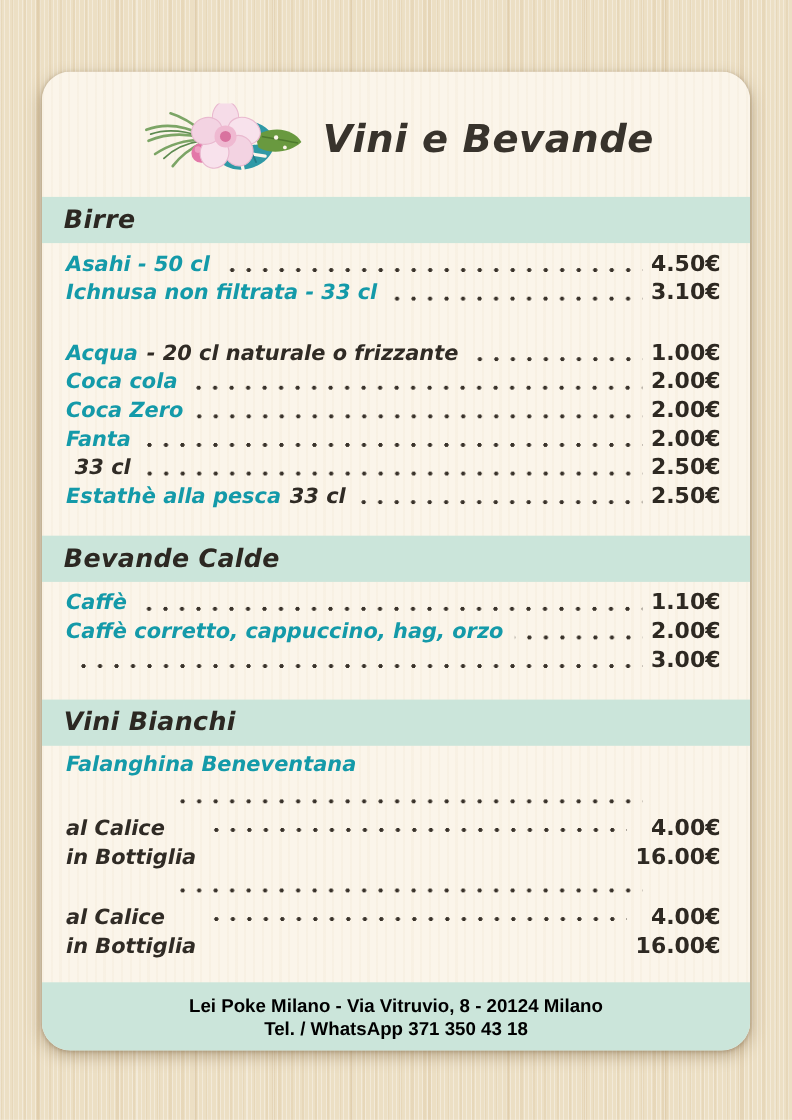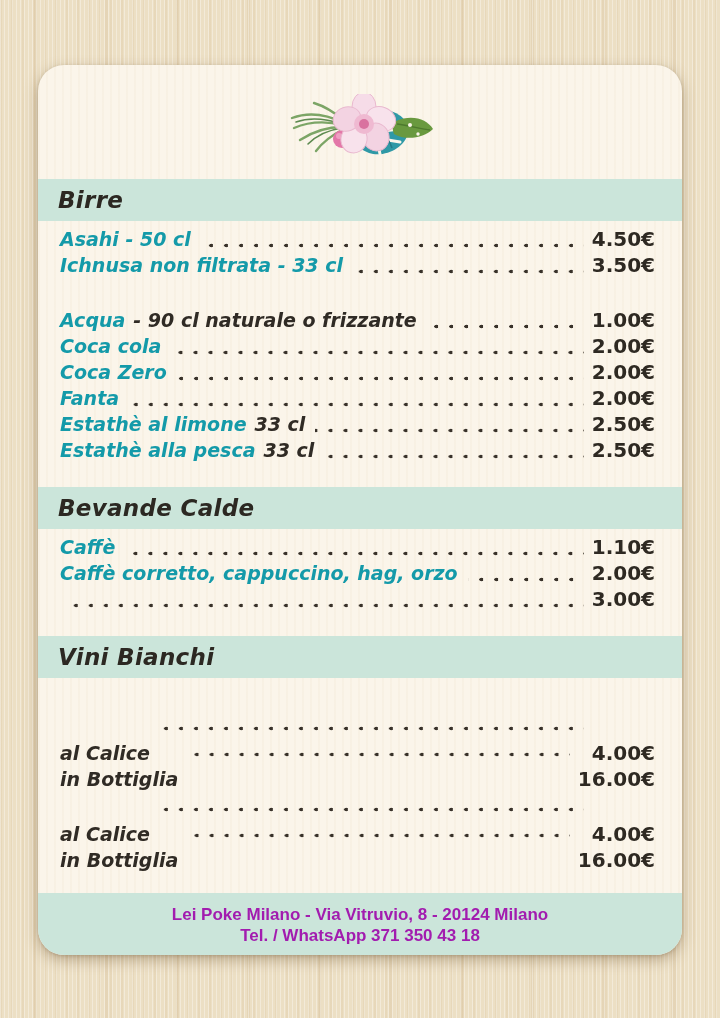--- a/index.html
+++ b/index.html
@@ -46,21 +46,21 @@
   .leader{
     flex:1 1 auto;min-width:15px;height:7px;align-self:flex-end;
     margin:0 8px 4px 10px;
     background-image:radial-gradient(circle at 2.2px 3.5px,#39322a 1.7px,rgba(0,0,0,0) 2.1px);
     background-size:15px 7px;background-repeat:repeat-x;background-position:right bottom;
   }
   .price{font-weight:700;font-size:20px;color:#2e2922;}
   .footer-band{
     margin-top:27px;background:#cbe5da;height:64px;flex:0 0 auto;
     display:flex;flex-direction:column;align-items:center;justify-content:center;gap:1px;
-    font-family:"Liberation Sans",sans-serif;font-weight:700;font-size:17px;color:#a21caf;
+    font-family:"Liberation Sans",sans-serif;font-weight:700;font-size:17px;color:#000000;
   }
 </style>
 </head>
 <body>
 
 <div class="card">
 
   <div class="header">
     <svg class="flower" viewBox="0 0 152 66" aria-hidden="true">
 
@@ -95,62 +95,62 @@
       <g>
         <ellipse cx="80" cy="13" rx="12" ry="15" fill="#f6dce8" stroke="#e9b9cf" stroke-width="1"></ellipse>
         <ellipse cx="97" cy="25" rx="15" ry="12" fill="#f8e2ec" stroke="#e9b9cf" stroke-width="1" transform="rotate(20 97 25)"></ellipse>
         <ellipse cx="92" cy="43" rx="13" ry="14" fill="#f3d3e2" stroke="#e9b9cf" stroke-width="1" transform="rotate(-15 92 43)"></ellipse>
         <ellipse cx="70" cy="45" rx="13" ry="14" fill="#f8e2ec" stroke="#e9b9cf" stroke-width="1" transform="rotate(15 70 45)"></ellipse>
         <ellipse cx="63" cy="25" rx="14" ry="12" fill="#f3d3e2" stroke="#e9b9cf" stroke-width="1" transform="rotate(-20 63 25)"></ellipse>
         <circle cx="80" cy="30" r="10" fill="#efb9d1"></circle>
         <circle cx="80" cy="30" r="5" fill="#d9729f"></circle>
       </g>
     </svg>
+    <div class="title">Vini e Bevande</div>
   </div>
 
   <div class="band">
     <h2>Birre</h2>
   </div>
   <div class="items">
     <div class="row">
       <span class="name">Asahi - 50 cl</span>
       <span class="leader"></span>
       <span class="price">4.50€</span>
     </div>
     <div class="row">
       <span class="name">Ichnusa non filtrata - 33 cl</span>
       <span class="leader"></span>
-      <span class="price">3.50€</span>
+      <span class="price">3.10€</span>
     </div>
   </div>
 
   <div class="items">
     <div class="row">
       <span class="name">Acqua</span>
-      <span class="suffix">- 90 cl naturale o frizzante</span>
+      <span class="suffix">- 20 cl naturale o frizzante</span>
       <span class="leader"></span>
       <span class="price">1.00€</span>
     </div>
     <div class="row">
       <span class="name">Coca cola</span>
       <span class="leader"></span>
       <span class="price">2.00€</span>
     </div>
     <div class="row">
       <span class="name">Coca Zero</span>
       <span class="leader"></span>
       <span class="price">2.00€</span>
     </div>
     <div class="row">
       <span class="name">Fanta</span>
       <span class="leader"></span>
       <span class="price">2.00€</span>
     </div>
     <div class="row">
-      <span class="name">Estathè al limone</span>
       <span class="suffix">33 cl</span>
       <span class="leader"></span>
       <span class="price">2.50€</span>
     </div>
     <div class="row">
       <span class="name">Estathè alla pesca</span>
       <span class="suffix">33 cl</span>
       <span class="leader"></span>
       <span class="price">2.50€</span>
     </div>
@@ -174,20 +174,21 @@
       <span class="leader"></span>
       <span class="price">3.00€</span>
     </div>
   </div>
 
   <div class="band">
     <h2>Vini Bianchi</h2>
   </div>
   <div class="items">
     <div class="row">
+      <span class="name">Falanghina Beneventana</span>
     </div>
     <div class="row">
       <span class="name dark">al Calice</span>
       <span class="leader"></span>
       <span class="price">4.00€</span>
     </div>
     <div class="row">
       <span class="name dark">in Bottiglia</span>
       <span class="leader"></span>
       <span class="price">16.00€</span>

